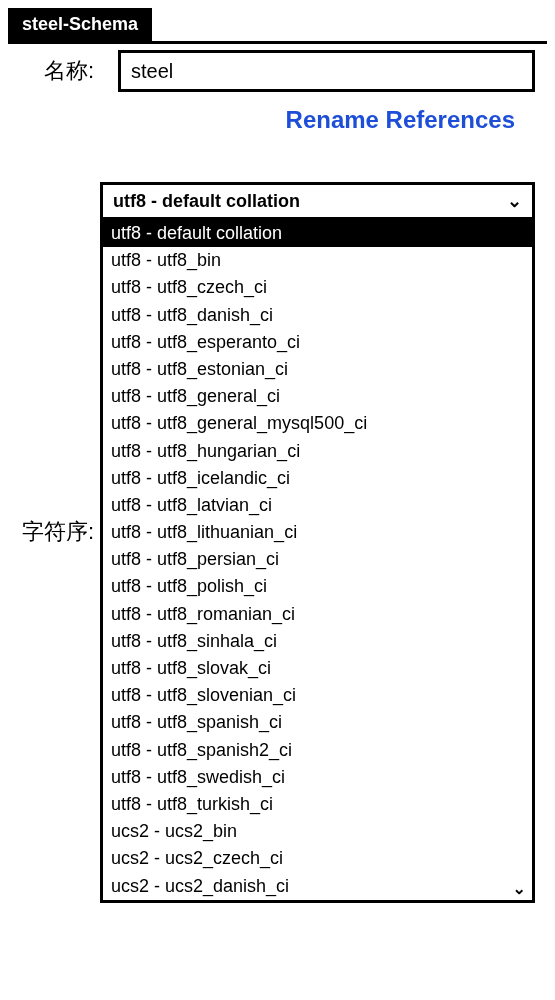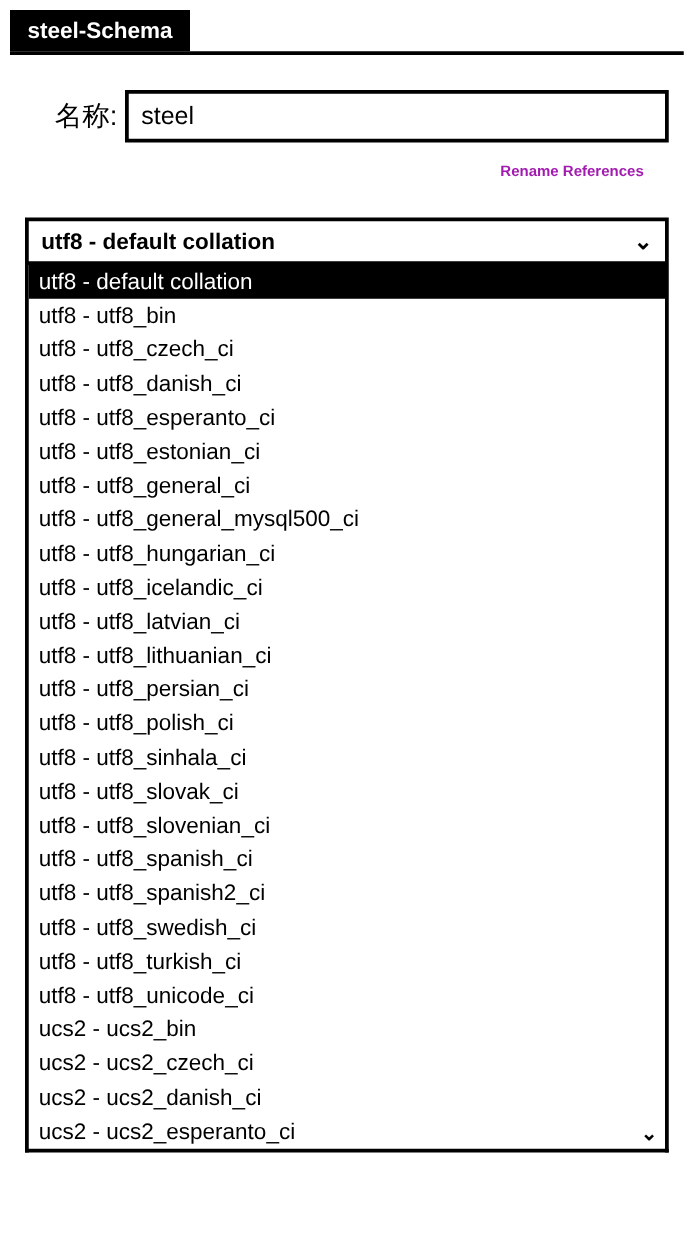--- a/index.html
+++ b/index.html
@@ -19,56 +19,58 @@
       display: flex;
     }
     .tab {
       background: #000;
       color: #fff;
       padding: 6px 14px;
       font-size: 18px;
       font-weight: bold;
     }
     .form-container {
-      padding: 28px 12px 0 12px;
+      padding: 6px 12px 0 12px;
     }
     .form-row {
       display: flex;
       align-items: center;
       margin-bottom: 12px;
     }
     .form-label {
       font-size: 22px;
       width: 80px;
       text-align: right;
       padding-right: 6px;
       flex-shrink: 0;
     }
     .text-input {
       flex: 1;
       border: 3px solid #000;
       padding: 6px 10px;
       font-size: 20px;
       font-family: Arial, sans-serif;
       height: 42px;
+      margin-left: 18px;
     }
     .link-row {
       text-align: right;
       padding-right: 20px;
       margin-bottom: 28px;
       margin-top: 14px;
     }
     .link-text {
-      font-size: 12px;
+      font-size: 24px;
       font-weight: bold;
-      color: #a21caf;
+      color: #1d4ed8;
     }
     .select-wrapper {
       flex: 1;
       position: relative;
+      margin-top: 20px;
     }
     .select-display {
       border: 3px solid #000;
       padding: 5px 10px;
       font-size: 18px;
       font-weight: bold;
       height: 38px;
       display: flex;
       align-items: center;
       justify-content: space-between;
@@ -127,20 +129,21 @@
   <div class="form-row">
     <div class="form-label">名称:</div>
     <input type="text" class="text-input" value="steel" style="">
   </div>
 
   <div class="link-row">
     <span class="link-text">Rename References</span>
   </div>
 
   <div class="form-row">
+    <div class="form-label">字符序:</div>
     <div class="select-wrapper">
       <div class="select-display">
         <span>utf8 - default collation</span>
         <span class="chevron-down">⌄</span>
       </div>
       <div class="dropdown-list" id="dropdown-list">
         <span class="scroll-indicator-up">⌃</span>
         <div class="dropdown-item selected">utf8 - default collation</div>
           <div class="dropdown-item">utf8 - utf8_bin</div>
           <div class="dropdown-item">utf8 - utf8_czech_ci</div>
@@ -148,29 +151,28 @@
           <div class="dropdown-item">utf8 - utf8_esperanto_ci</div>
           <div class="dropdown-item">utf8 - utf8_estonian_ci</div>
           <div class="dropdown-item">utf8 - utf8_general_ci</div>
           <div class="dropdown-item">utf8 - utf8_general_mysql500_ci</div>
           <div class="dropdown-item">utf8 - utf8_hungarian_ci</div>
           <div class="dropdown-item">utf8 - utf8_icelandic_ci</div>
           <div class="dropdown-item">utf8 - utf8_latvian_ci</div>
           <div class="dropdown-item">utf8 - utf8_lithuanian_ci</div>
           <div class="dropdown-item">utf8 - utf8_persian_ci</div>
           <div class="dropdown-item">utf8 - utf8_polish_ci</div>
+          <div class="dropdown-item">utf8 - utf8_romanian_ci</div>
           <div class="dropdown-item">utf8 - utf8_sinhala_ci</div>
           <div class="dropdown-item">utf8 - utf8_slovak_ci</div>
           <div class="dropdown-item">utf8 - utf8_slovenian_ci</div>
           <div class="dropdown-item">utf8 - utf8_spanish_ci</div>
           <div class="dropdown-item">utf8 - utf8_spanish2_ci</div>
           <div class="dropdown-item">utf8 - utf8_swedish_ci</div>
           <div class="dropdown-item">utf8 - utf8_turkish_ci</div>
-          <div class="dropdown-item">utf8 - utf8_unicode_ci</div>
           <div class="dropdown-item">ucs2 - ucs2_bin</div>
           <div class="dropdown-item">ucs2 - ucs2_czech_ci</div>
           <div class="dropdown-item">ucs2 - ucs2_danish_ci</div>
-          <div class="dropdown-item">ucs2 - ucs2_esperanto_ci</div>
           <span class="scroll-indicator-down">⌄</span>
       </div>
     </div>
   </div>
 </div>
 
 </body></html>

